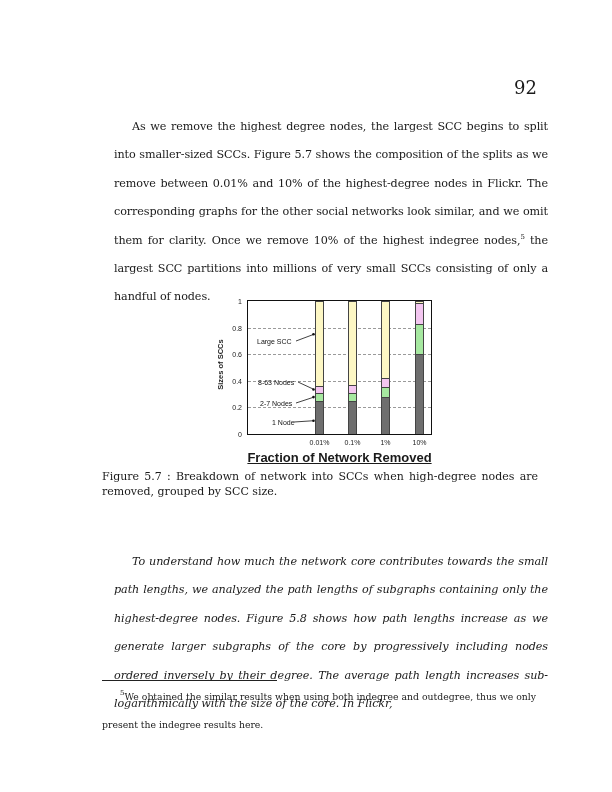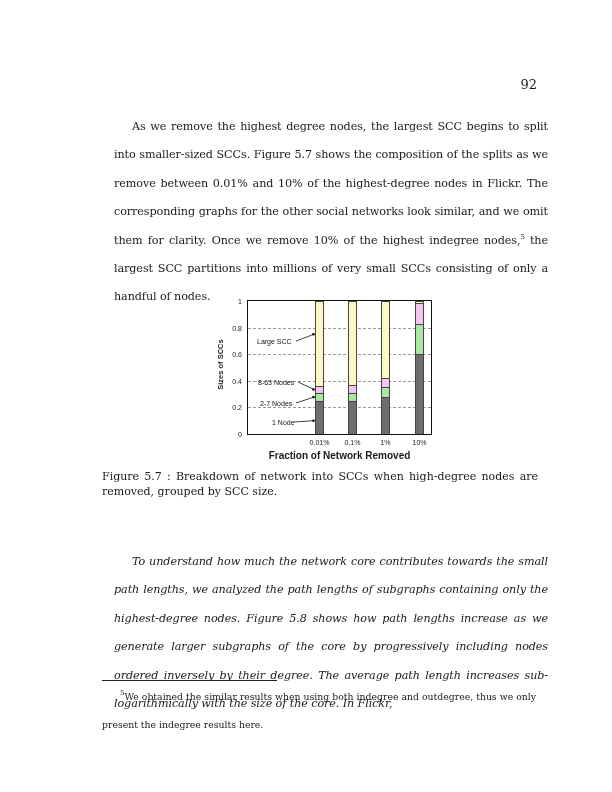--- a/index.html
+++ b/index.html
@@ -1,18 +1,18 @@
 <!DOCTYPE html>
 <html><head>
 <meta charset="utf-8">
 <style>
   html, body { margin: 0; padding: 0; background: #ffffff; }
   body { width: 612px; height: 792px; position: relative; overflow: hidden;
          font-family: "DejaVu Serif", "Liberation Serif", serif; color: #1a1a1a; }
-  .page-number { position: absolute; top: 77px; right: 75px; font-size: 13px; }
+  .page-number { position: absolute; top: 77px; right: 75px; font-size: 18px; }
   .para { position: absolute; left: 102px; width: 434px; font-size: 11.2px;
           line-height: 28.4px; text-align: justify; margin: 12px; letter-spacing: -0.1px; }
   .para .indent { display: inline-block; width: 18px; }
   #p1 { top: 101px; }
   #p2 { top: 536px; font-style: italic; }
   sup { font-size: 7px; line-height: 0; vertical-align: 5px; }
   .caption { position: absolute; top: 469px; left: 102px; width: 436px;
              font-size: 11px; line-height: 15px; margin: 0; text-align: justify; }
   .fn-rule { position: absolute; top: 680px; left: 102px; width: 175px; height: 0;
              border-top: 1px solid #222; }
@@ -27,21 +27,21 @@
           border: 1px solid #111; box-sizing: border-box; }
   .gridline { position: absolute; left: 0; right: 0; height: 0;
               border-top: 1px dashed #9a9a9a; }
   .ytick { position: absolute; left: 0; width: 42px; text-align: right; font-size: 7px;
            color: #222; transform: translateY(-50%); }
   .ylabel { position: absolute; left: -10px; top: 70px; font-size: 7.5px; font-weight: bold;
             transform: rotate(-90deg); transform-origin: center; white-space: nowrap; width: 60px;
             text-align: center; }
   .xtick { position: absolute; top: 149px; font-size: 7px; color: #222; transform: translateX(-50%); }
   .xlabel { position: absolute; top: 160px; left: 47px; width: 185px; text-align: center;
-            font-size: 10px; font-weight: bold; }
+            font-size: 13px; font-weight: bold; text-decoration: underline; }
   .bar { position: absolute; bottom: 0; width: 9px; }
   .seg { position: absolute; left: 0; width: 100%; box-sizing: border-box;
          border-left: 1px solid #444; border-right: 1px solid #444; }
   .annot { position: absolute; font-size: 7px; white-space: nowrap; color: #111;
            transform: translateY(-50%); }
   .arrow-svg { position: absolute; left: 0; top: 0; overflow: visible; }
 </style>
 </head>
 <body>
 

